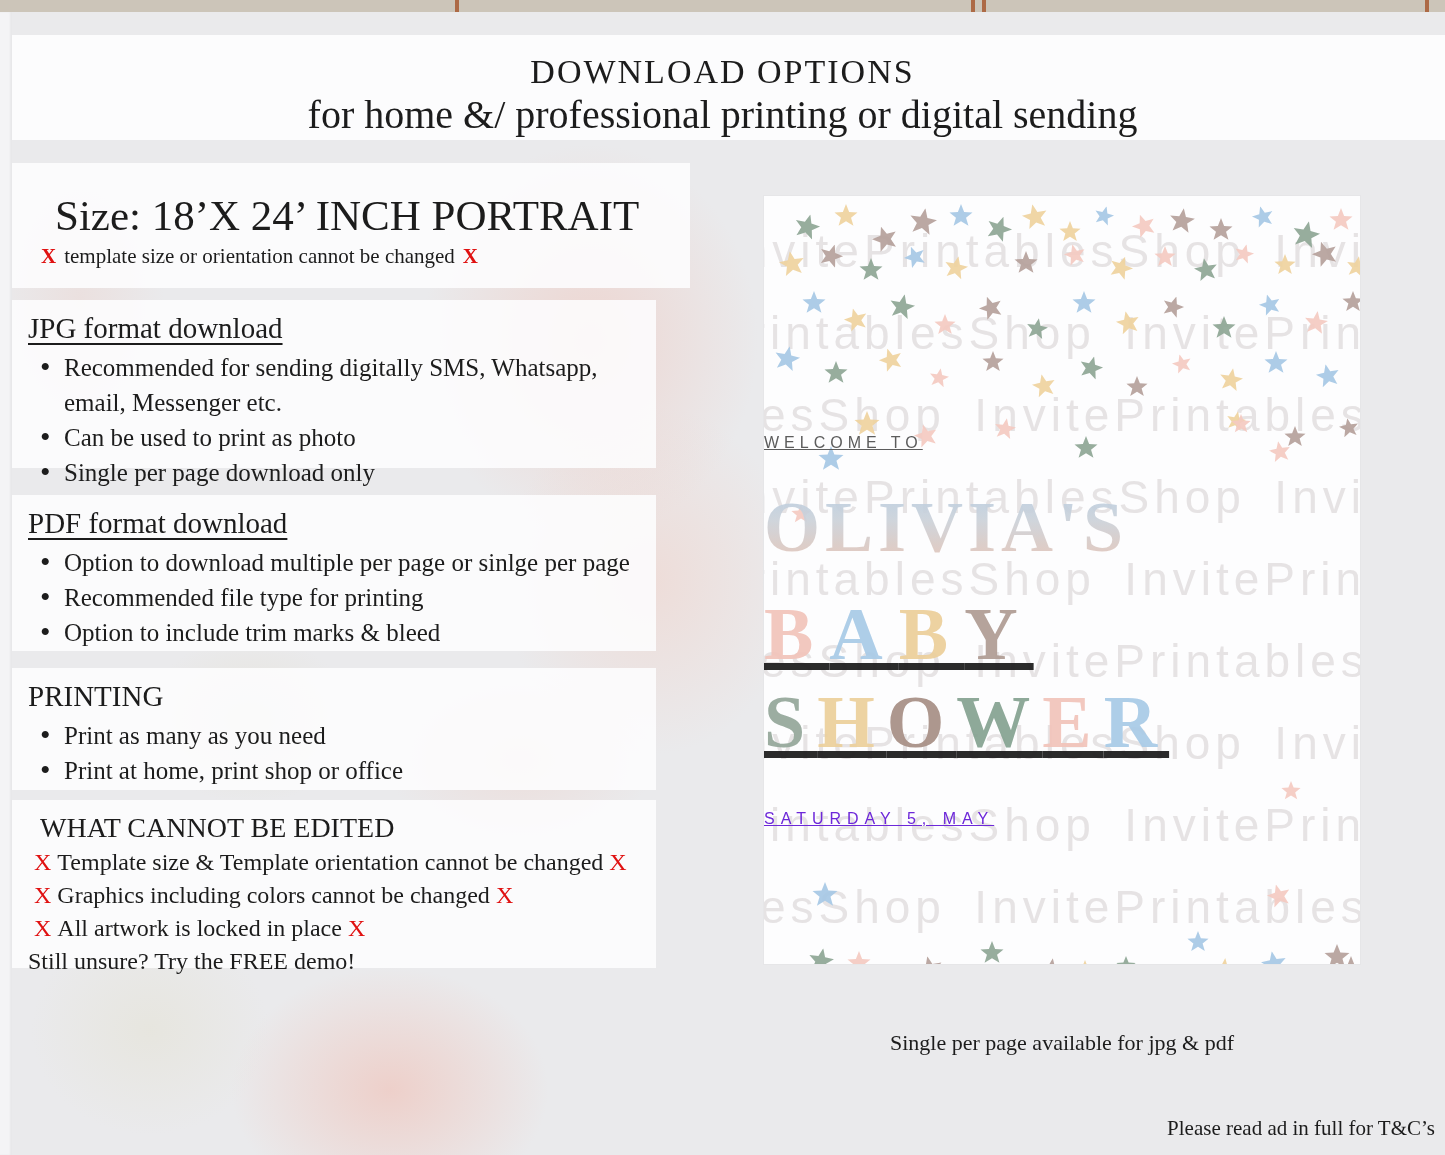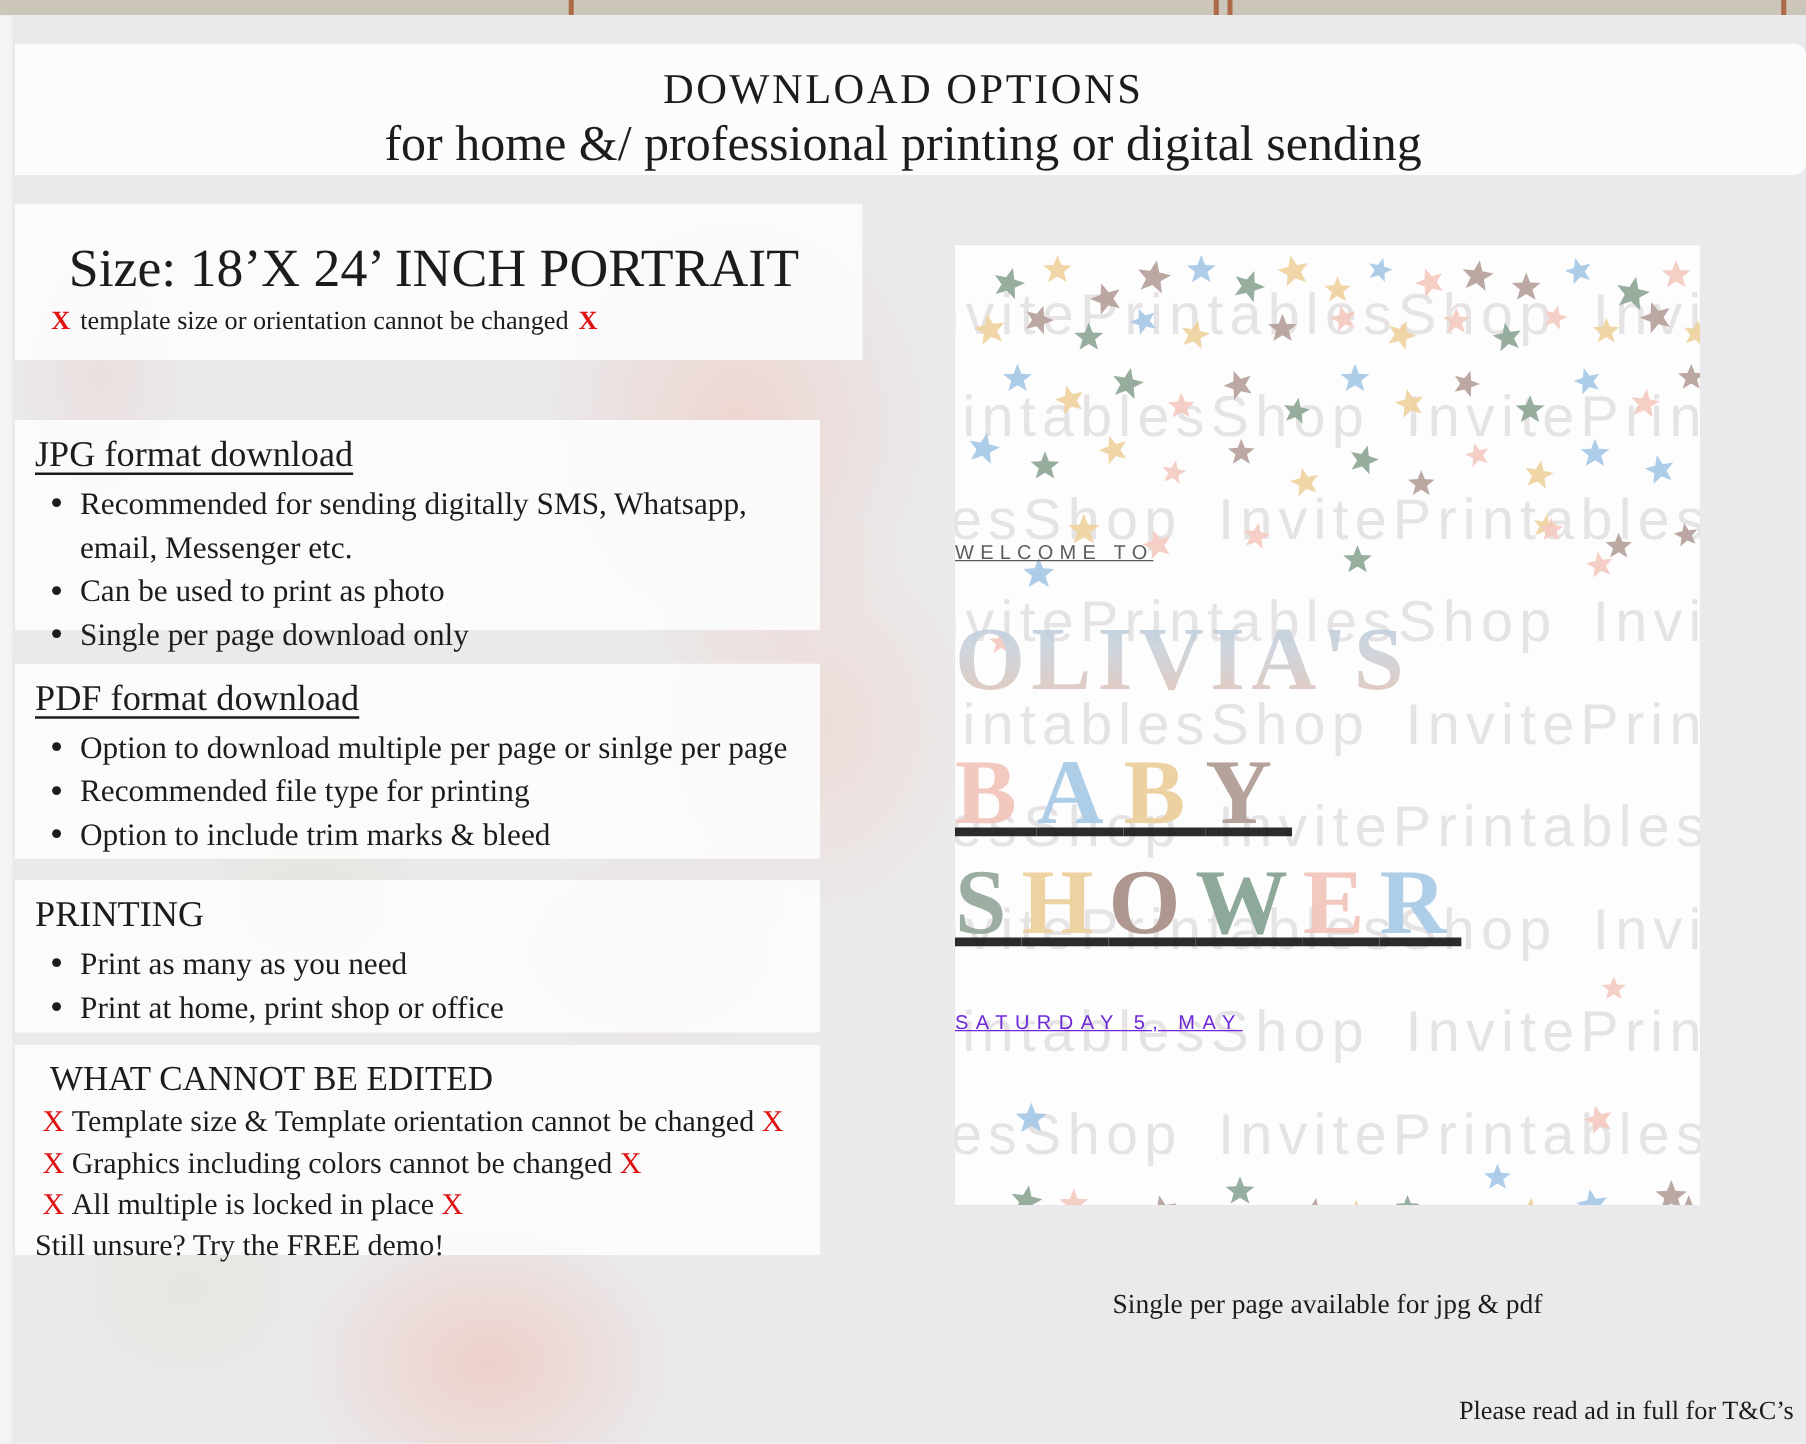--- a/index.html
+++ b/index.html
@@ -14,29 +14,29 @@
     radial-gradient(ellipse 150px 120px at 250px 720px, rgba(226,222,204,.5), rgba(226,222,204,0) 70%),
     radial-gradient(ellipse 170px 150px at 150px 1030px, rgba(228,226,212,.55), rgba(228,226,212,0) 70%),
     radial-gradient(ellipse 220px 170px at 390px 1090px, rgba(238,203,196,.85), rgba(238,203,196,0) 72%);}
   
   .topstrip{position:absolute;left:0;top:0;width:1445px;height:12px;background:#ccc5b9;z-index:3;}
   .string{position:absolute;top:0;height:12px;background:#ad6a46;}
   .leftedge{position:absolute;left:0;top:12px;width:12px;height:1143px;background:#f4f4f6;
             box-shadow:inset -2px 0 2px rgba(0,0,0,.05);z-index:2;}
   
   .band{position:absolute;background:rgba(253,253,254,.88);z-index:1;box-sizing:border-box;}
-  .header-band{left:0;top:35px;width:1445px;height:105px;background:#fcfcfd;text-align:center;border-radius:10px;}
+  .header-band{left:0;top:35px;width:1445px;height:105px;background:#fcfcfd;text-align:center;}
   .h-title{margin-top:15px;font-size:34px;letter-spacing:2px;line-height:44px;}
   .h-sub{font-size:40px;line-height:42px;}
   .size-band{left:0;top:163px;width:690px;height:125px;padding:28px 0 0 55px;}
   .size-title{font-size:43px;line-height:50px;}
   .size-note{font-size:21px;line-height:30px;margin-left:-22px;}
   .xmark{color:#e01111;margin:0 8px;}
   .size-note .xmark{font-weight:bold;}
-  .sec{padding:10px 0 0 28px;margin-top:36px;}
+  .sec{padding:10px 0 0 28px;}
   .jpg-band{left:0;top:300px;width:656px;height:168px;}
   .pdf-band{left:0;top:495px;width:656px;height:156px;}
   .print-band{left:0;top:668px;width:656px;height:122px;}
   .lock-band{left:0;top:800px;width:656px;height:168px;}
   .sec-title{font-size:29px;line-height:36px;}
   .underlined{text-decoration:underline;text-underline-offset:5px;}
   ul.bullets{list-style:none;margin:4px 0 0 0;padding:0;font-size:25px;}
   ul.bullets li{position:relative;padding-left:36px;line-height:35px;}
   ul.bullets li::before{content:"\2022";position:absolute;left:12px;top:-1px;font-size:30px;}
   .lock-band .sec-title{padding-left:12px;font-size:28px;}
@@ -122,21 +122,21 @@
 
   <div class="band sec lock-band">
     <div class="sec-title">WHAT CANNOT BE EDITED</div>
     <div class="lock-line">
       <span class="xmark">X</span><span>Template size &amp; Template orientation cannot be changed</span><span class="xmark">X</span>
     </div>
     <div class="lock-line">
       <span class="xmark">X</span><span>Graphics including colors cannot be changed</span><span class="xmark">X</span>
     </div>
     <div class="lock-line">
-      <span class="xmark">X</span><span>All multiple is locked in place</span><span class="xmark">X</span>
+      <span class="xmark">X</span><span>All artwork is locked in place</span><span class="xmark">X</span>
     </div>
     <div class="lock-footer">Still unsure? Try the FREE demo!</div>
   </div>
 
   <div class="card">
     <div class="wm-layer" id="watermark">
         <div class="wm-row" style="margin-left: -40px;">InvitePrintablesShop  InvitePrintablesShop  InvitePrintablesShop  </div>
         <div class="wm-row" style="margin-left: -190px;">InvitePrintablesShop  InvitePrintablesShop  InvitePrintablesShop  </div>
         <div class="wm-row" style="margin-left: -340px;">InvitePrintablesShop  InvitePrintablesShop  InvitePrintablesShop  </div>
         <div class="wm-row" style="margin-left: -40px;">InvitePrintablesShop  InvitePrintablesShop  InvitePrintablesShop  </div>

